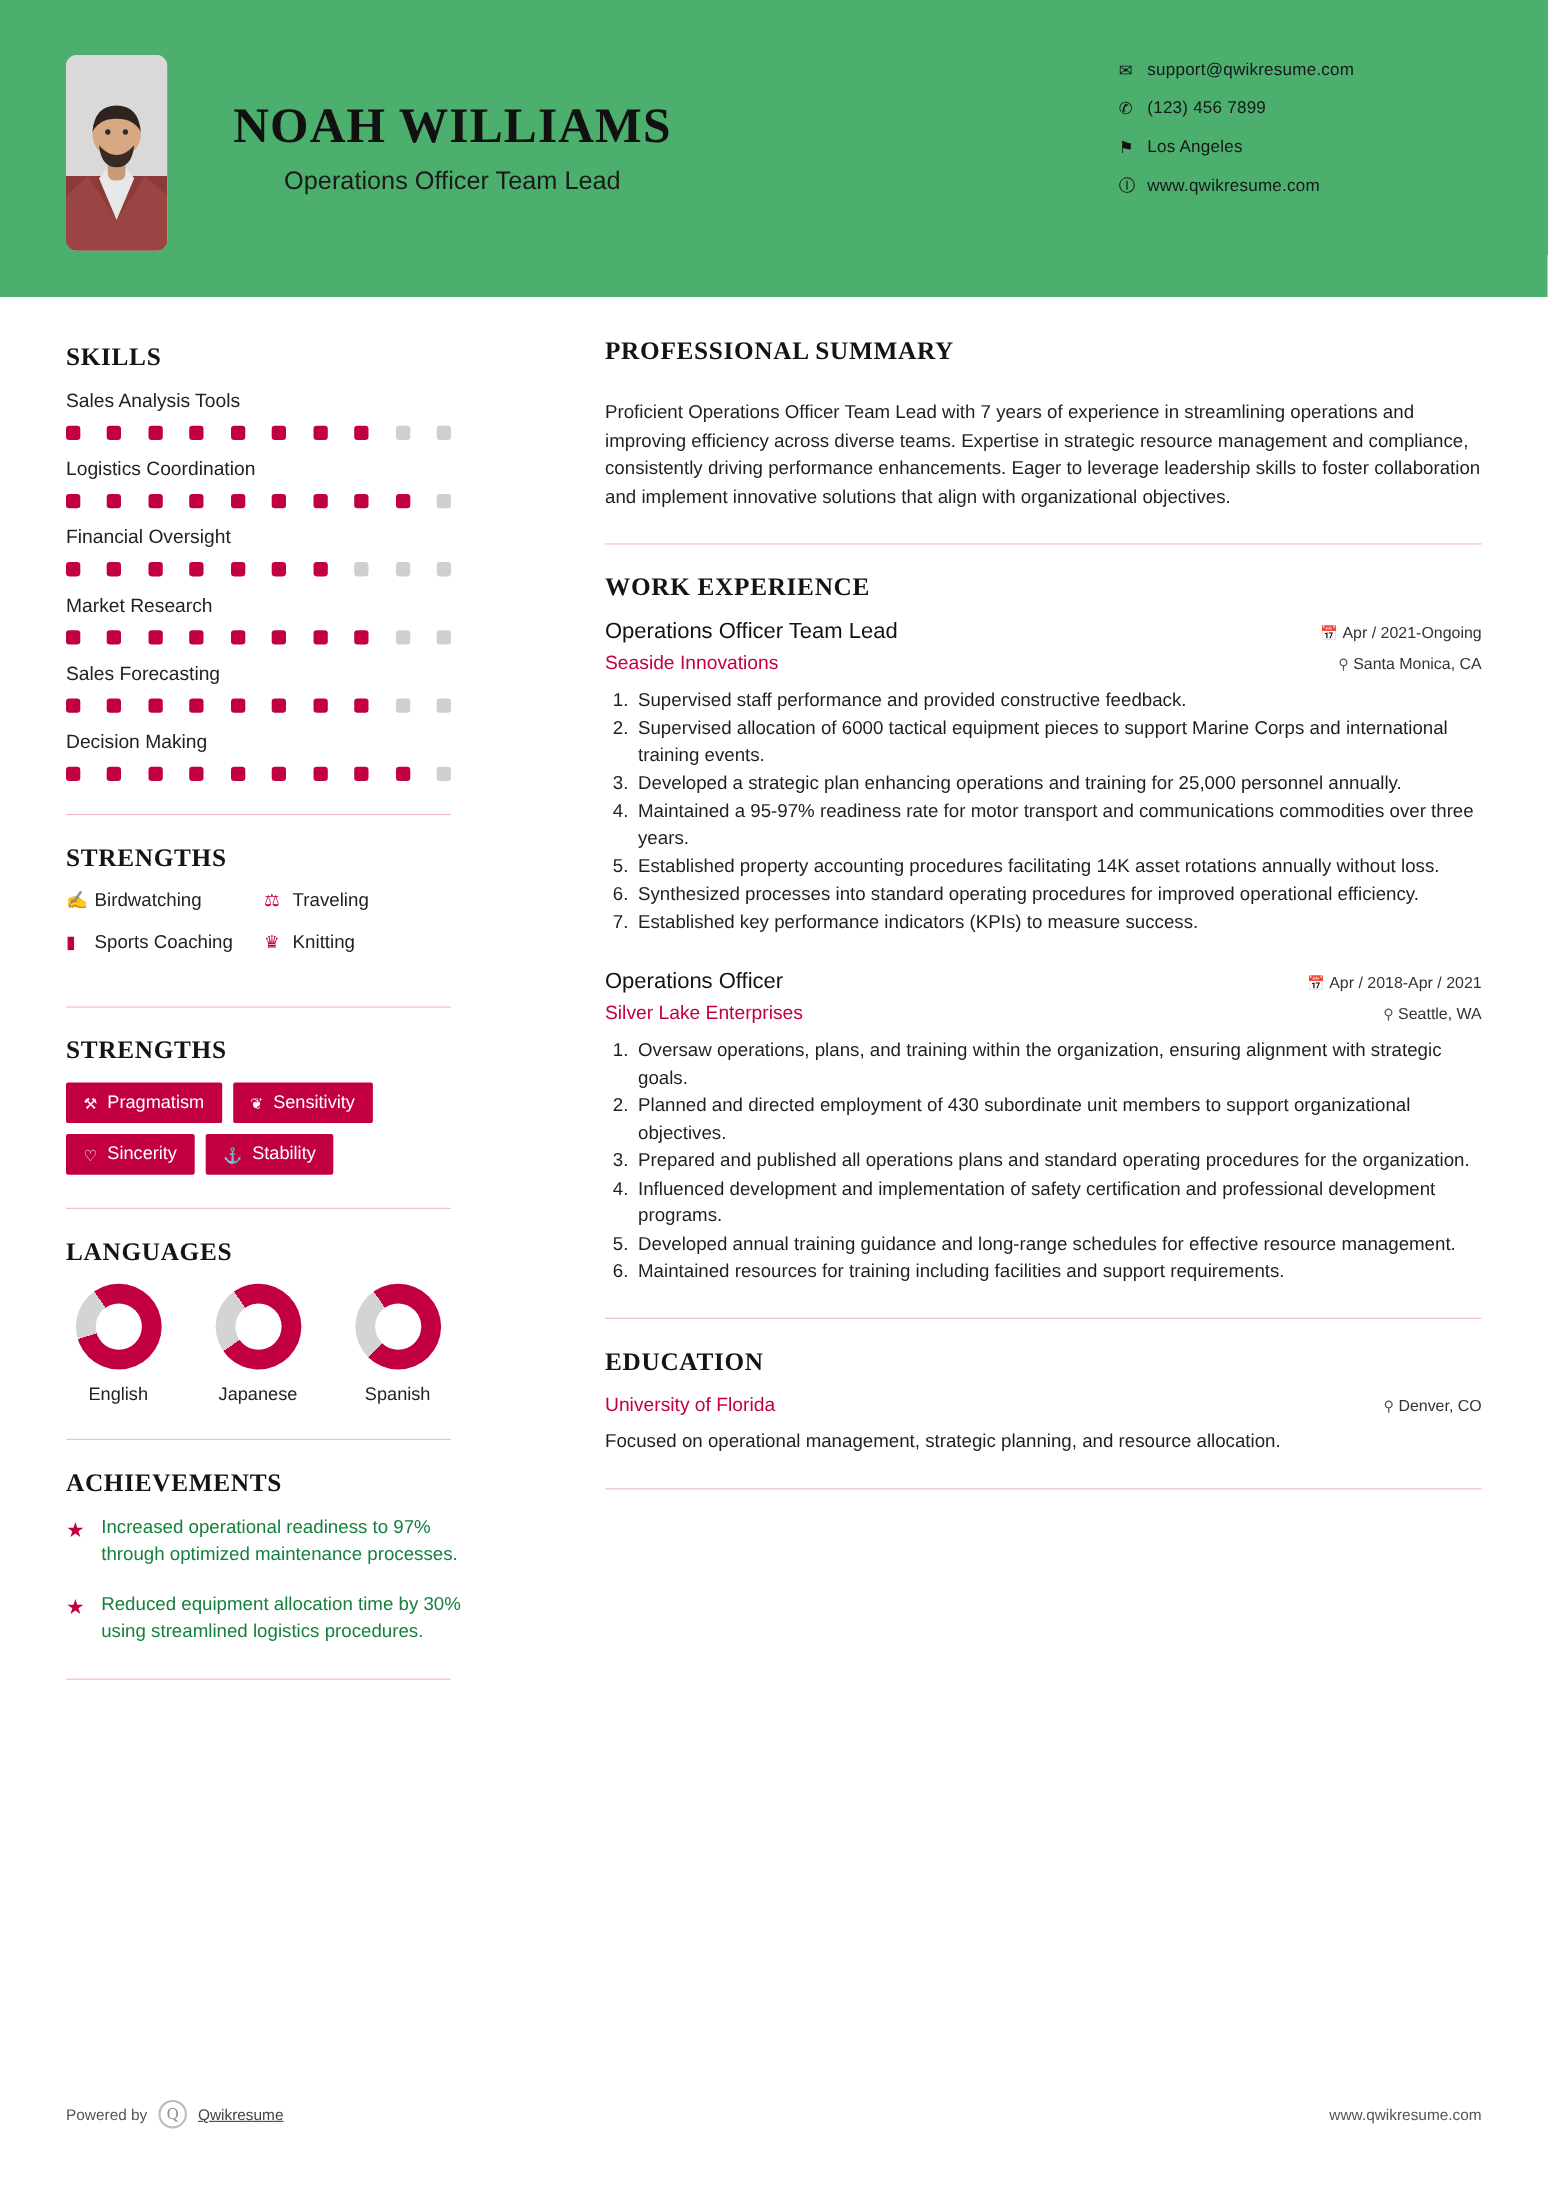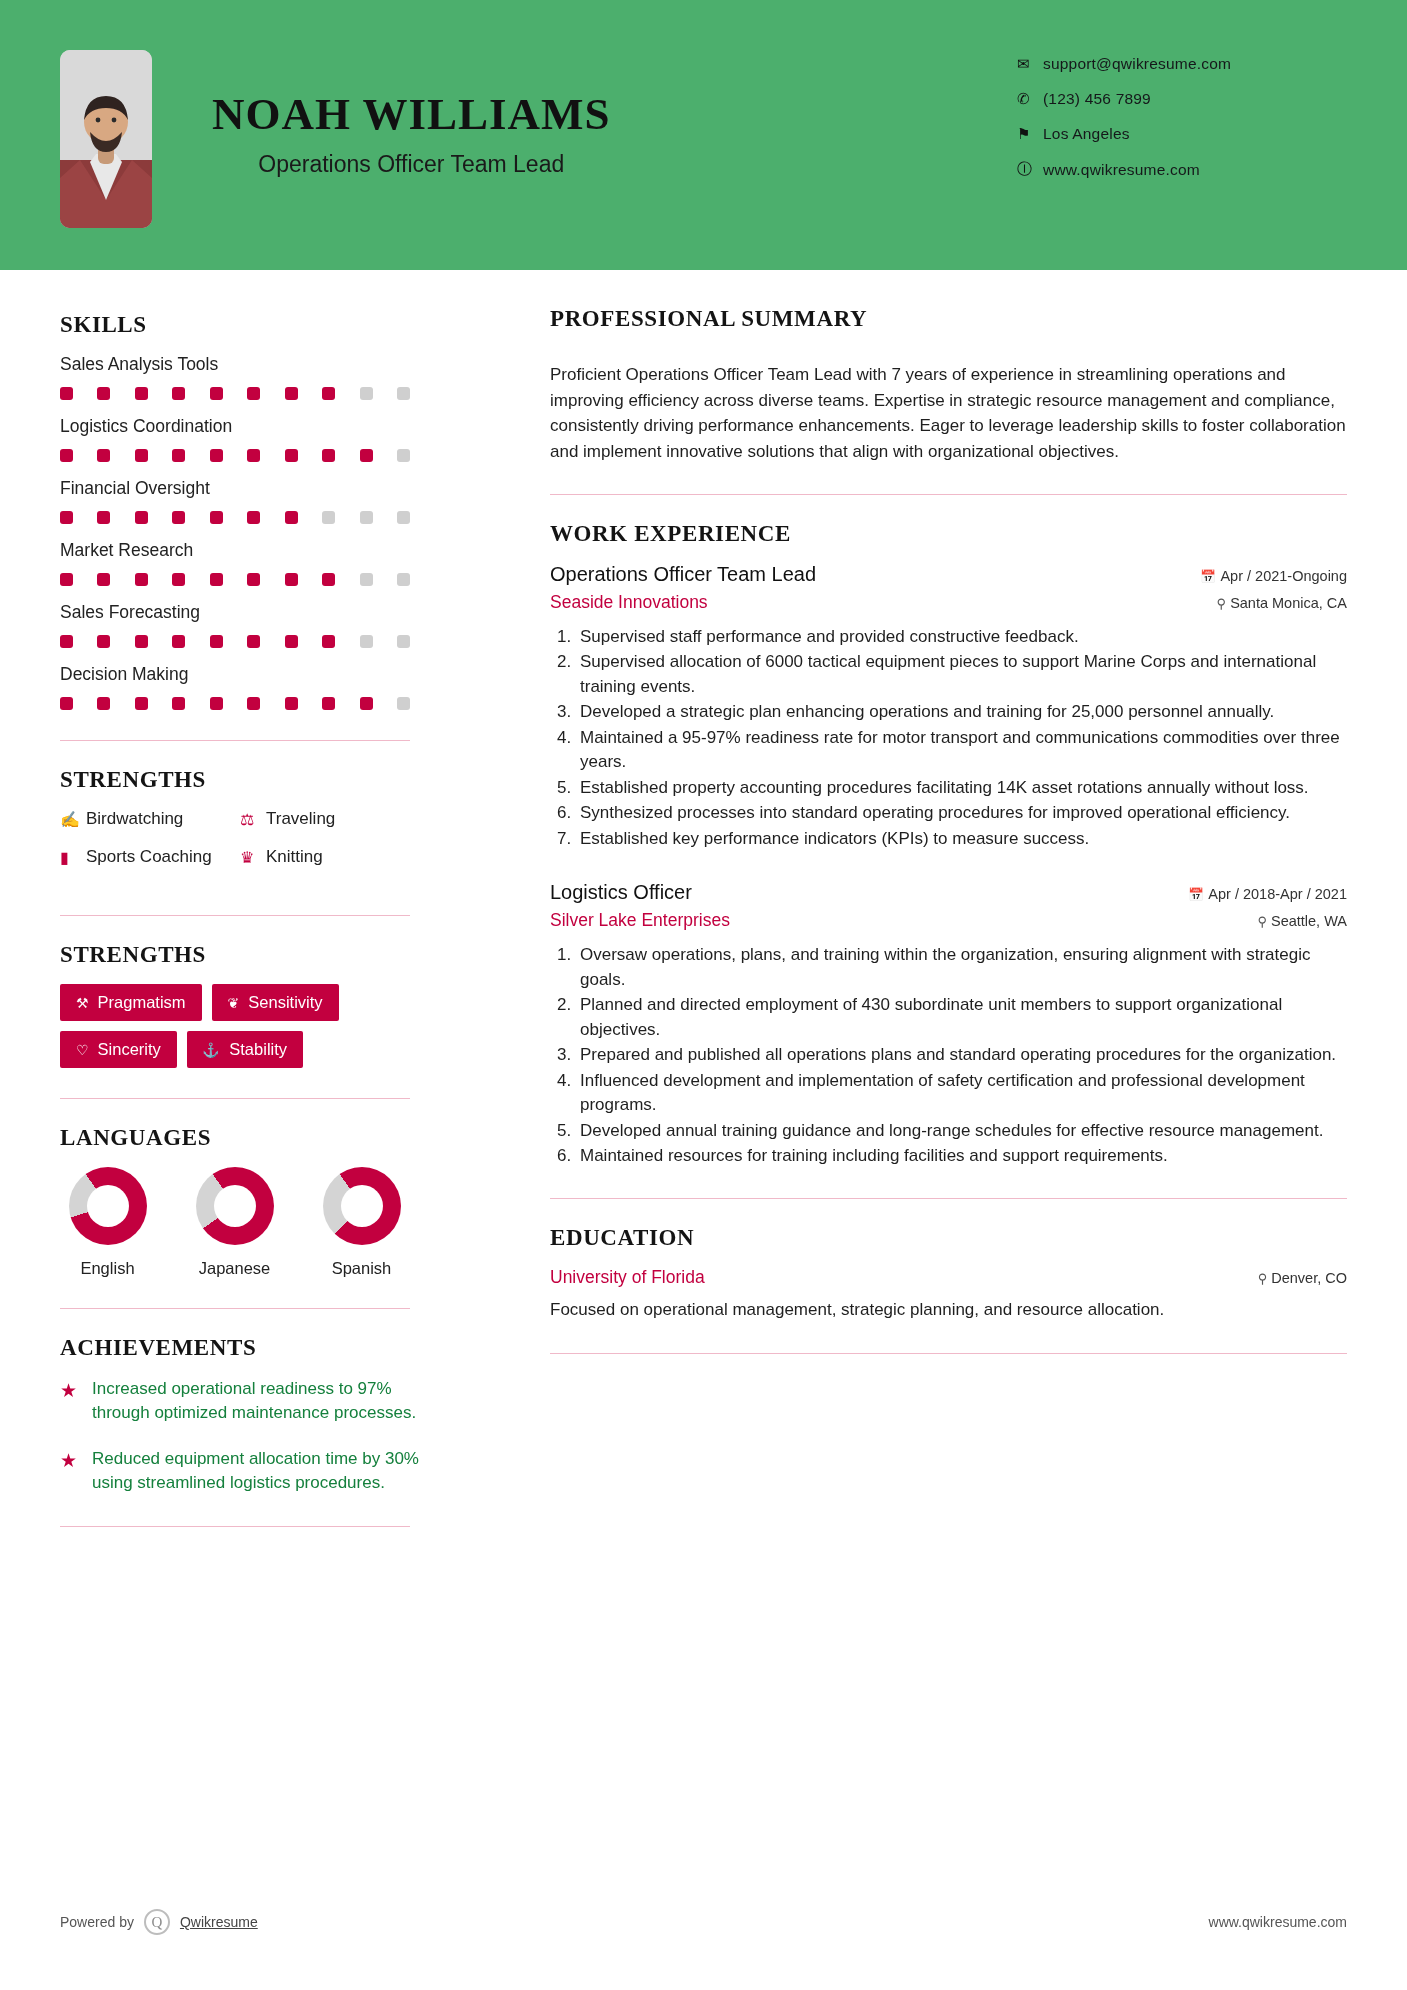--- a/index.html
+++ b/index.html
@@ -477,21 +477,21 @@
             <li>Supervised allocation of 6000 tactical equipment pieces to support Marine Corps and international training events.</li>
             <li>Developed a strategic plan enhancing operations and training for 25,000 personnel annually.</li>
             <li>Maintained a 95-97% readiness rate for motor transport and communications commodities over three years.</li>
             <li>Established property accounting procedures facilitating 14K asset rotations annually without loss.</li>
             <li>Synthesized processes into standard operating procedures for improved operational efficiency.</li>
             <li>Established key performance indicators (KPIs) to measure success.</li>
           </ol>
         </div>
         <div class="job-block">
           <div class="job-head">
-            <div class="job-role">Logistics Officer</div>
+            <div class="job-role">Operations Officer</div>
             <div class="job-meta"><span class="ico">📅</span><span>Apr / 2018-Apr / 2021</span></div>
           </div>
           <div class="job-sub">
             <div class="company">Silver Lake Enterprises</div>
             <div class="job-meta"><span class="ico">⚲</span><span>Seattle, WA</span></div>
           </div>
           <ol class="bullets">
             <li>Oversaw operations, plans, and training within the organization, ensuring alignment with strategic goals.</li>
             <li>Planned and directed employment of 430 subordinate unit members to support organizational objectives.</li>
             <li>Prepared and published all operations plans and standard operating procedures for the organization.</li>

